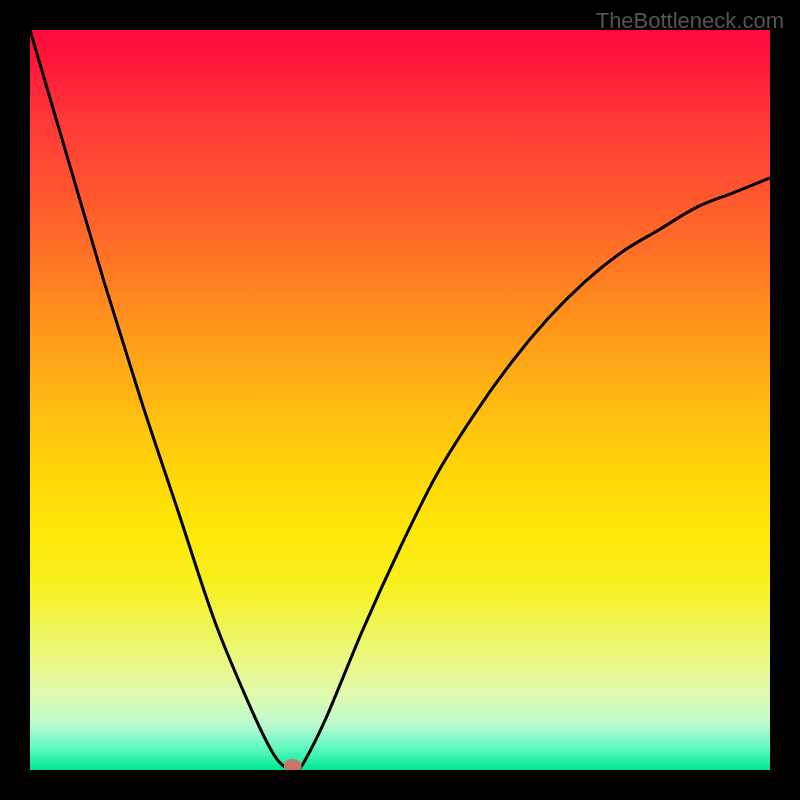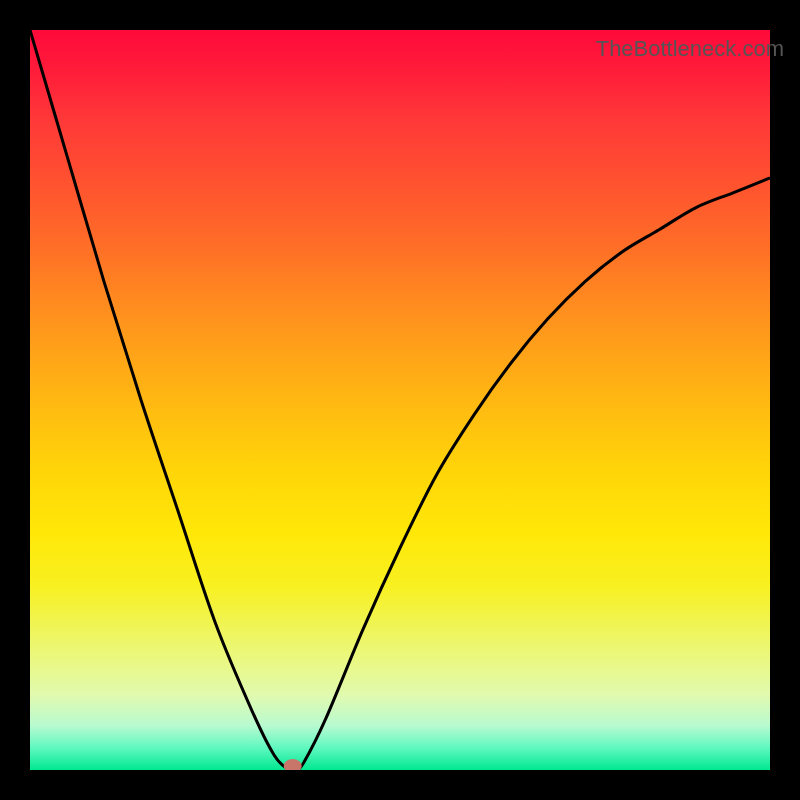--- a/index.html
+++ b/index.html
@@ -15,21 +15,20 @@
       font-family: Arial, sans-serif;
     }
     .watermark {
       position: absolute;
       top: 8px;
       right: 16px;
       color: #555;
       font-size: 22px;
       font-weight: normal;
       z-index: 10;
-      margin-top: 28px;
     }
     .plot-area {
       position: absolute;
       left: 30px;
       top: 30px;
       width: 740px;
       height: 740px;
       background: linear-gradient(to bottom,
         #ff0a3a 0%,
         #ff1a3a 5%,

